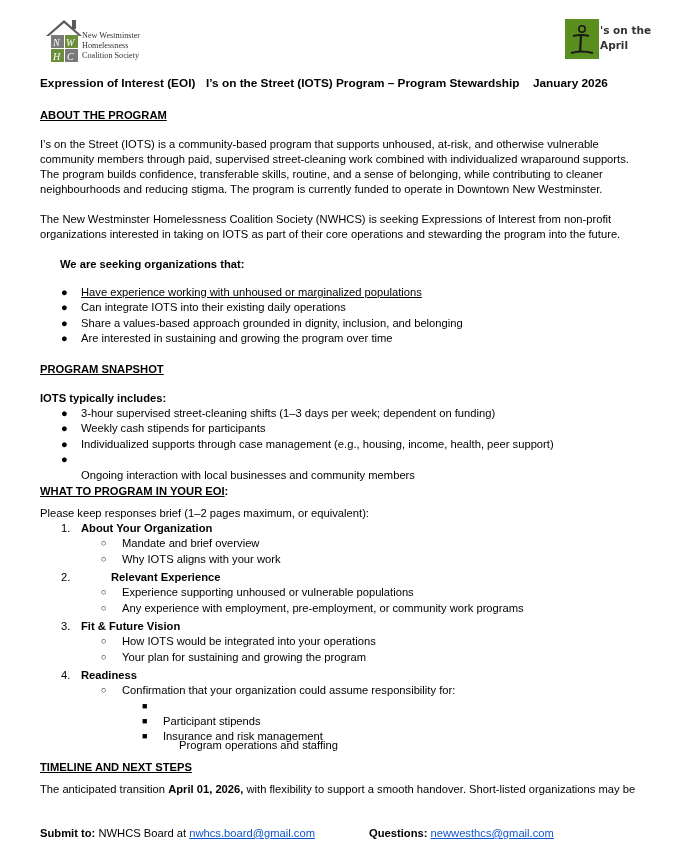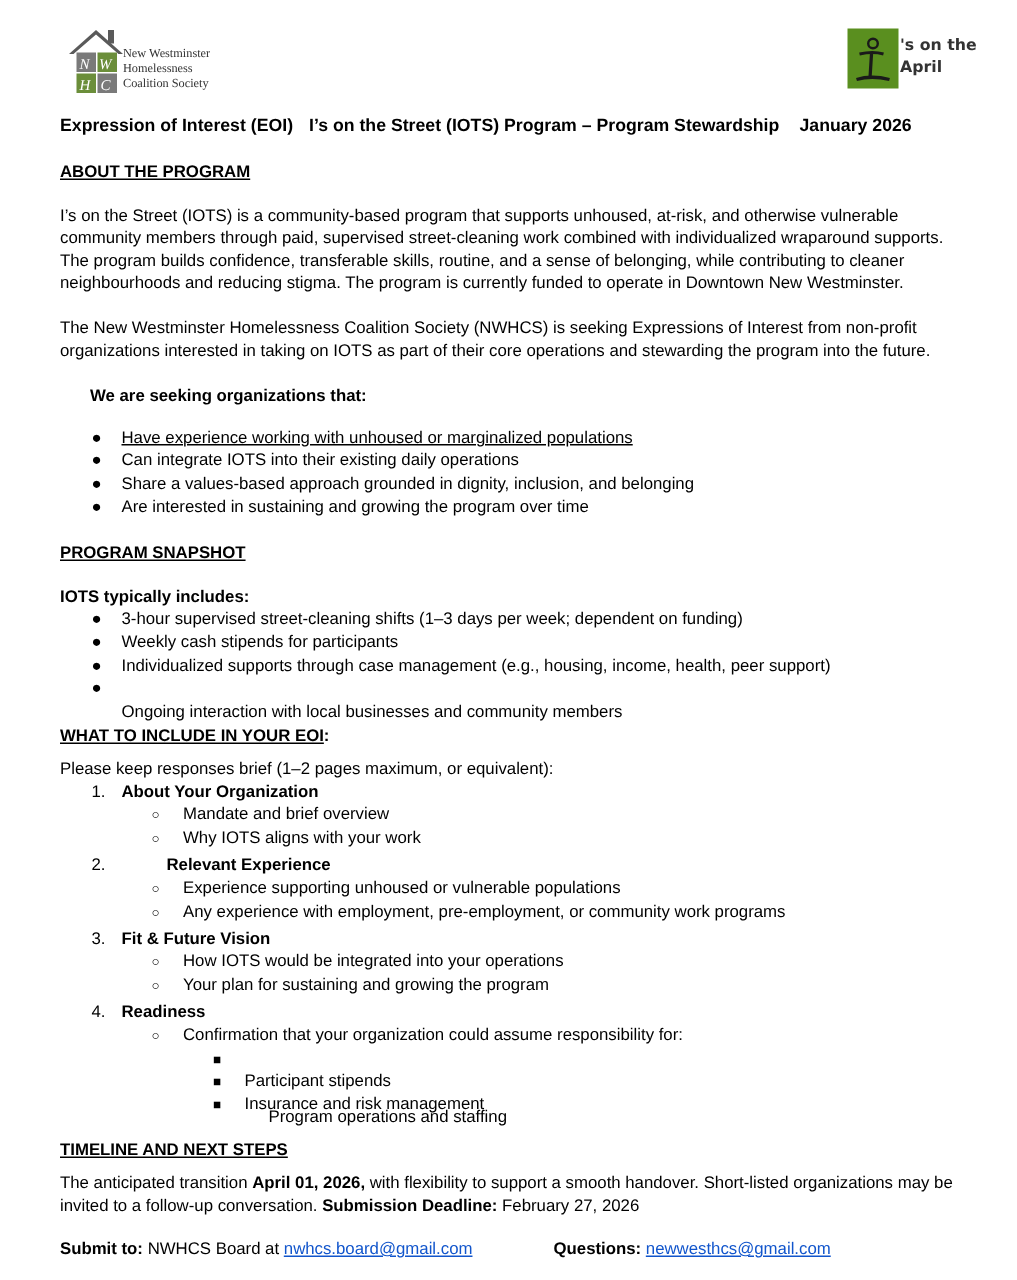--- a/index.html
+++ b/index.html
@@ -97,21 +97,21 @@
 
   <div class="abs" style="left:61px; top:406px;">●</div>
   <div class="abs" style="left:81px; top:406px;">3-hour supervised street-cleaning shifts (1–3 days per week; dependent on funding)</div>
   <div class="abs" style="left:61px; top:421px;">●</div>
   <div class="abs" style="left:81px; top:421px;">Weekly cash stipends for participants</div>
   <div class="abs" style="left:61px; top:437px;">●</div>
   <div class="abs" style="left:81px; top:437px;">Individualized supports through case management (e.g., housing, income, health, peer support)</div>
   <div class="abs" style="left:61px; top:452px;">●</div>
   <div class="abs" style="left:81px; top:452px;margin-top:16px;">Ongoing interaction with local businesses and community members</div>
 
-  <div class="abs bold" style="left:40px; top:484px;"><span class="u">WHAT TO INCLUDE IN YOUR EOI</span><span>:</span></div>
+  <div class="abs bold" style="left:40px; top:484px;"><span class="u">WHAT TO PROGRAM IN YOUR EOI</span><span>:</span></div>
   <div class="abs" style="left:40px; top:506px;">Please keep responses brief (1–2 pages maximum, or equivalent):</div>
 
   <div class="abs" style="left:61px; top:521px;">1.</div>
   <div class="abs bold" style="left:81px; top:521px;">About Your Organization</div>
   <div class="abs" style="left:101px; top:536px; font-size:9px;">○</div>
   <div class="abs" style="left:122px; top:536px;">Mandate and brief overview</div>
   <div class="abs" style="left:101px; top:552px; font-size:9px;">○</div>
   <div class="abs" style="left:122px; top:552px;">Why IOTS aligns with your work</div>
 
   <div class="abs" style="left:61px; top:570px;">2.</div>
@@ -134,18 +134,17 @@
   <div class="abs" style="left:122px; top:683px;">Confirmation that your organization could assume responsibility for:</div>
   <div class="abs" style="left:142px; top:699px; font-size:9px;">■</div>
   <div class="abs" style="left:163px; top:738px;padding-left:16px;">Program operations and staffing</div>
   <div class="abs" style="left:142px; top:714px; font-size:9px;">■</div>
   <div class="abs" style="left:163px; top:714px;">Participant stipends</div>
   <div class="abs" style="left:142px; top:729px; font-size:9px;">■</div>
   <div class="abs" style="left:163px; top:729px;">Insurance and risk management</div>
 
   <div class="abs bold u" style="left:40px; top:760px;">TIMELINE AND NEXT STEPS</div>
   <div class="abs" style="left:40px; top:782px;"><span>The anticipated transition </span><span class="bold">April 01, 2026,</span><span> with flexibility to support a smooth handover. Short-listed organizations may be</span></div>
-  <div class="abs" style="left:40px; top:797px;"><span>invited to a follow-up conversation. </span><span class="bold">Submission Deadline:</span><span> February 27, 2026</span></div>
 
   <div class="abs" style="left:40px; top:826px;"><span class="bold">Submit to:</span><span> NWHCS Board at </span><span class="link">nwhcs.board@gmail.com</span></div>
   <div class="abs" style="left:369px; top:826px;"><span class="bold">Questions:</span> <span class="link">newwesthcs@gmail.com</span></div>
 
 </div>
 
 </body></html>

